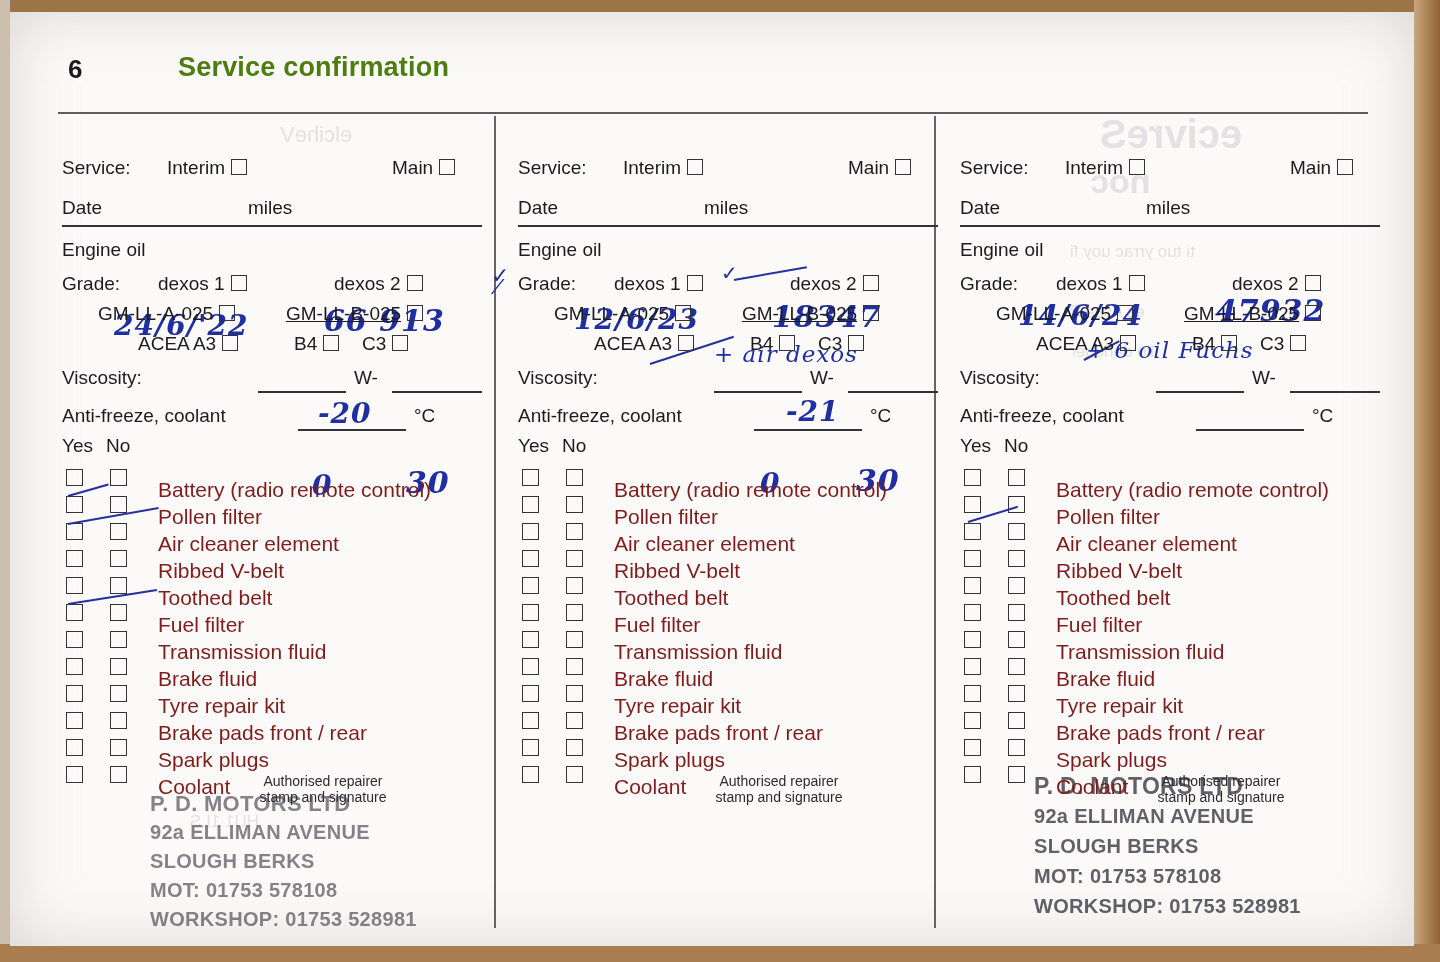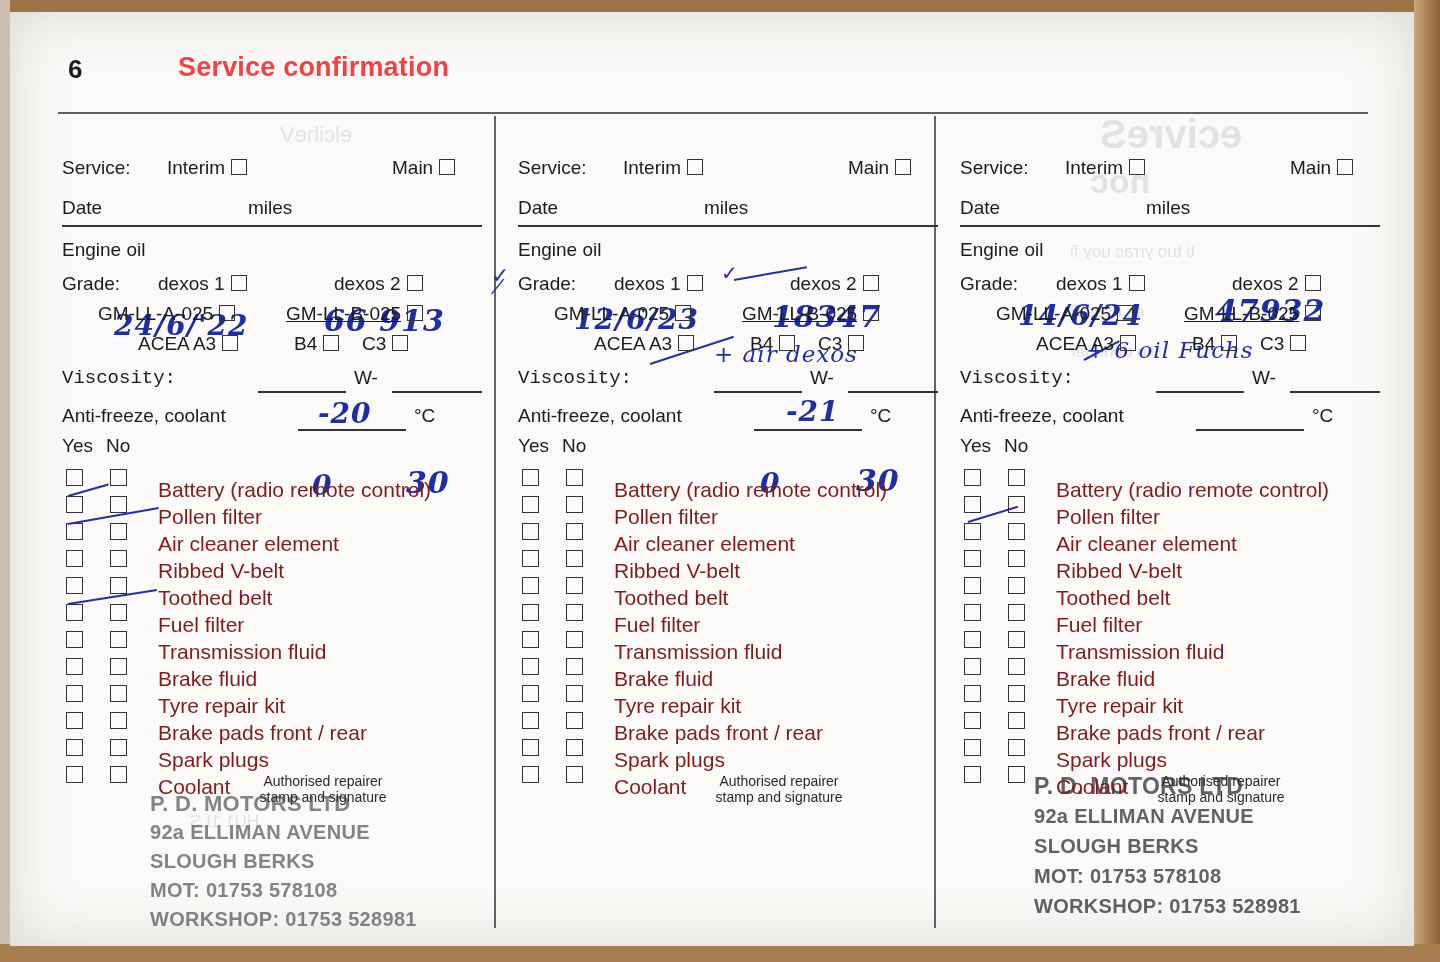--- a/index.html
+++ b/index.html
@@ -39,21 +39,21 @@
     white-space:nowrap;
   }
 
   .hdr{
     position:absolute;left:48px;top:40px;width:1310px;height:52px;
   }
   .hdr .num{
     position:absolute;left:10px;top:2px;font-size:26px;font-weight:bold;color:#1b1b1f;
   }
   .hdr .title{
-    position:absolute;left:120px;top:0px;font-size:27px;font-weight:bold;color:#ef4444;
+    position:absolute;left:120px;top:0px;font-size:27px;font-weight:bold;color:#4d7c0f;
     letter-spacing:.2px;
   }
   .hdr-rule{
     position:absolute;left:48px;top:100px;width:1310px;height:2px;background:#2b2b30;opacity:.75;
   }
 
   .vrule{
     position:absolute;top:104px;width:2px;height:812px;background:#2b2b30;opacity:.72;
   }
   .vrule.a{left:484px;}
@@ -84,21 +84,21 @@
   .g-d2{position:absolute;left:272px;top:0;}
   .line-gm{position:absolute;left:0;top:152px;width:420px;font-size:19px;}
   .gm-a{position:absolute;left:36px;top:0;}
   .gm-b{position:absolute;left:224px;top:0;text-decoration:underline;}
   .line-acea{position:absolute;left:0;top:182px;width:420px;font-size:19px;}
   .ac-a{position:absolute;left:76px;top:0;}
   .ac-b{position:absolute;left:232px;top:0;}
   .ac-c{position:absolute;left:300px;top:0;}
 
   .line-visc{position:absolute;left:0;top:214px;width:420px;font-size:19px;}
-  .visc-lbl{position:absolute;left:0;top:2px;font-family:Liberation Mono, monospace;}
+  .visc-lbl{position:absolute;left:0;top:2px;}
   .visc-w{position:absolute;left:292px;top:2px;}
 
   .line-anti{position:absolute;left:0;top:252px;width:420px;font-size:19px;}
   .anti-lbl{position:absolute;left:0;top:2px;}
   .anti-c{position:absolute;left:352px;top:2px;}
 
   .yesno{position:absolute;left:0;top:284px;font-size:19px;}
   .yesno .y{position:absolute;left:0;top:0;}
   .yesno .n{position:absolute;left:44px;top:0;}
 

